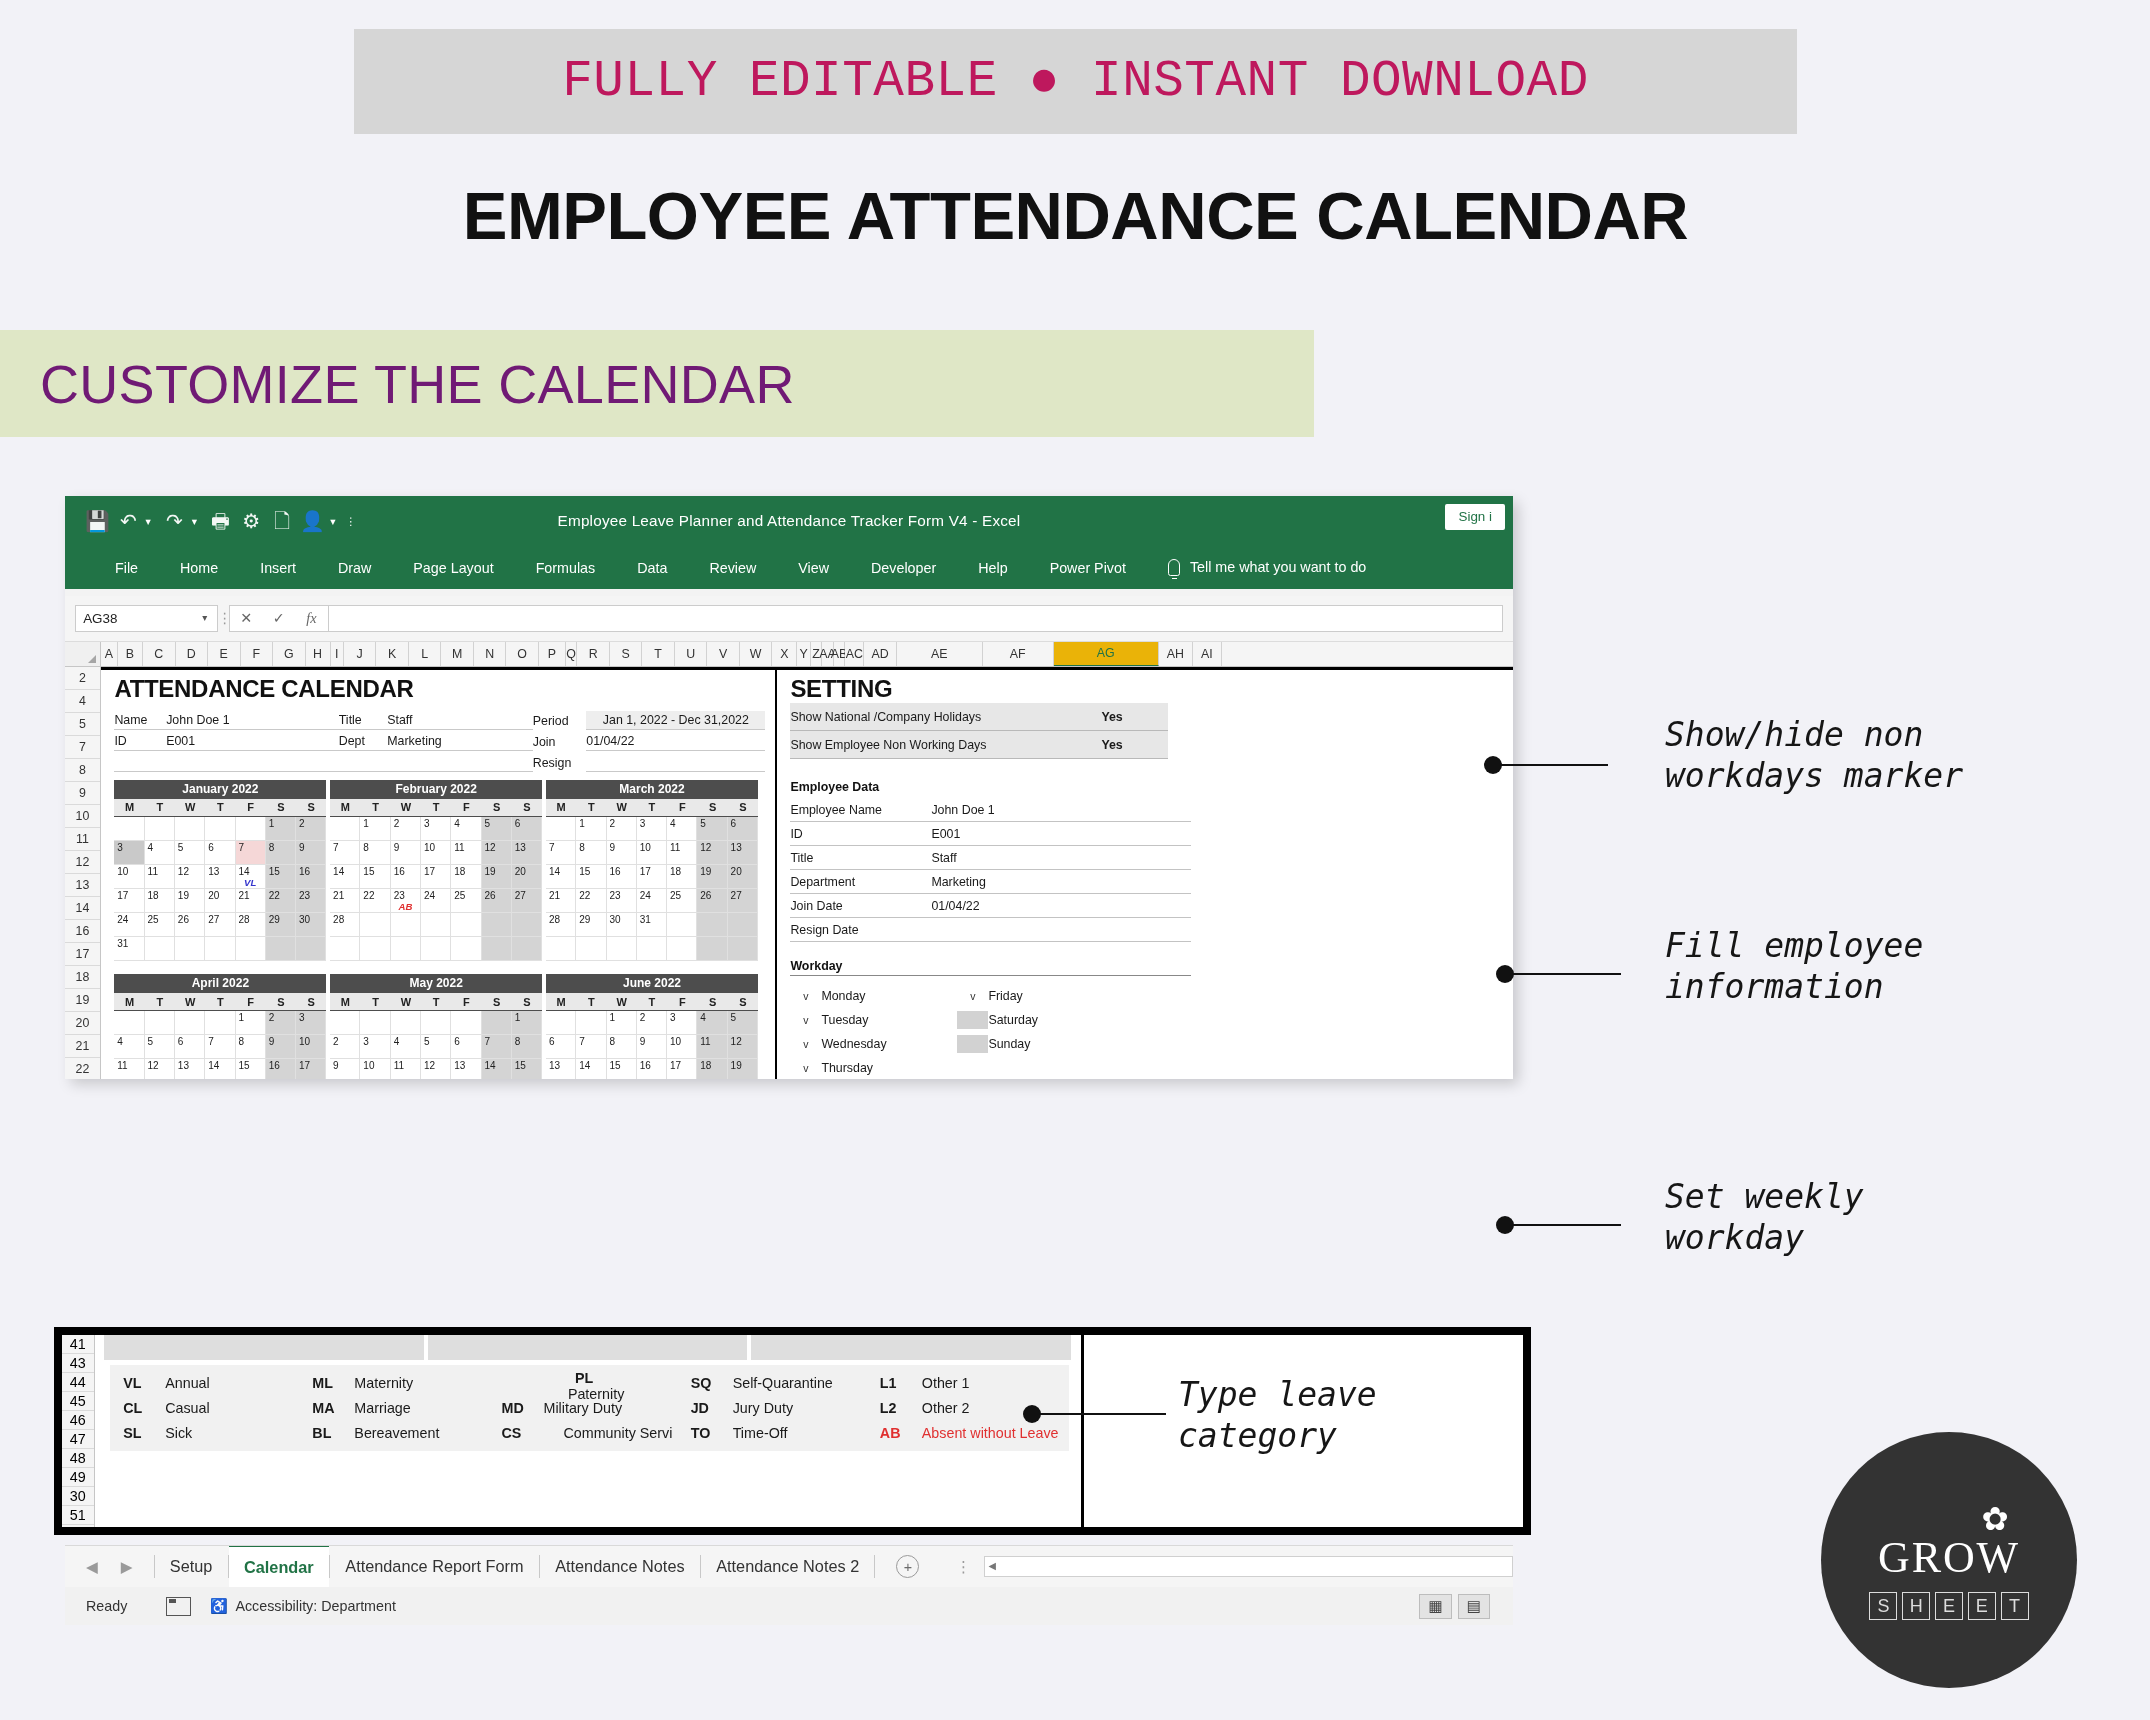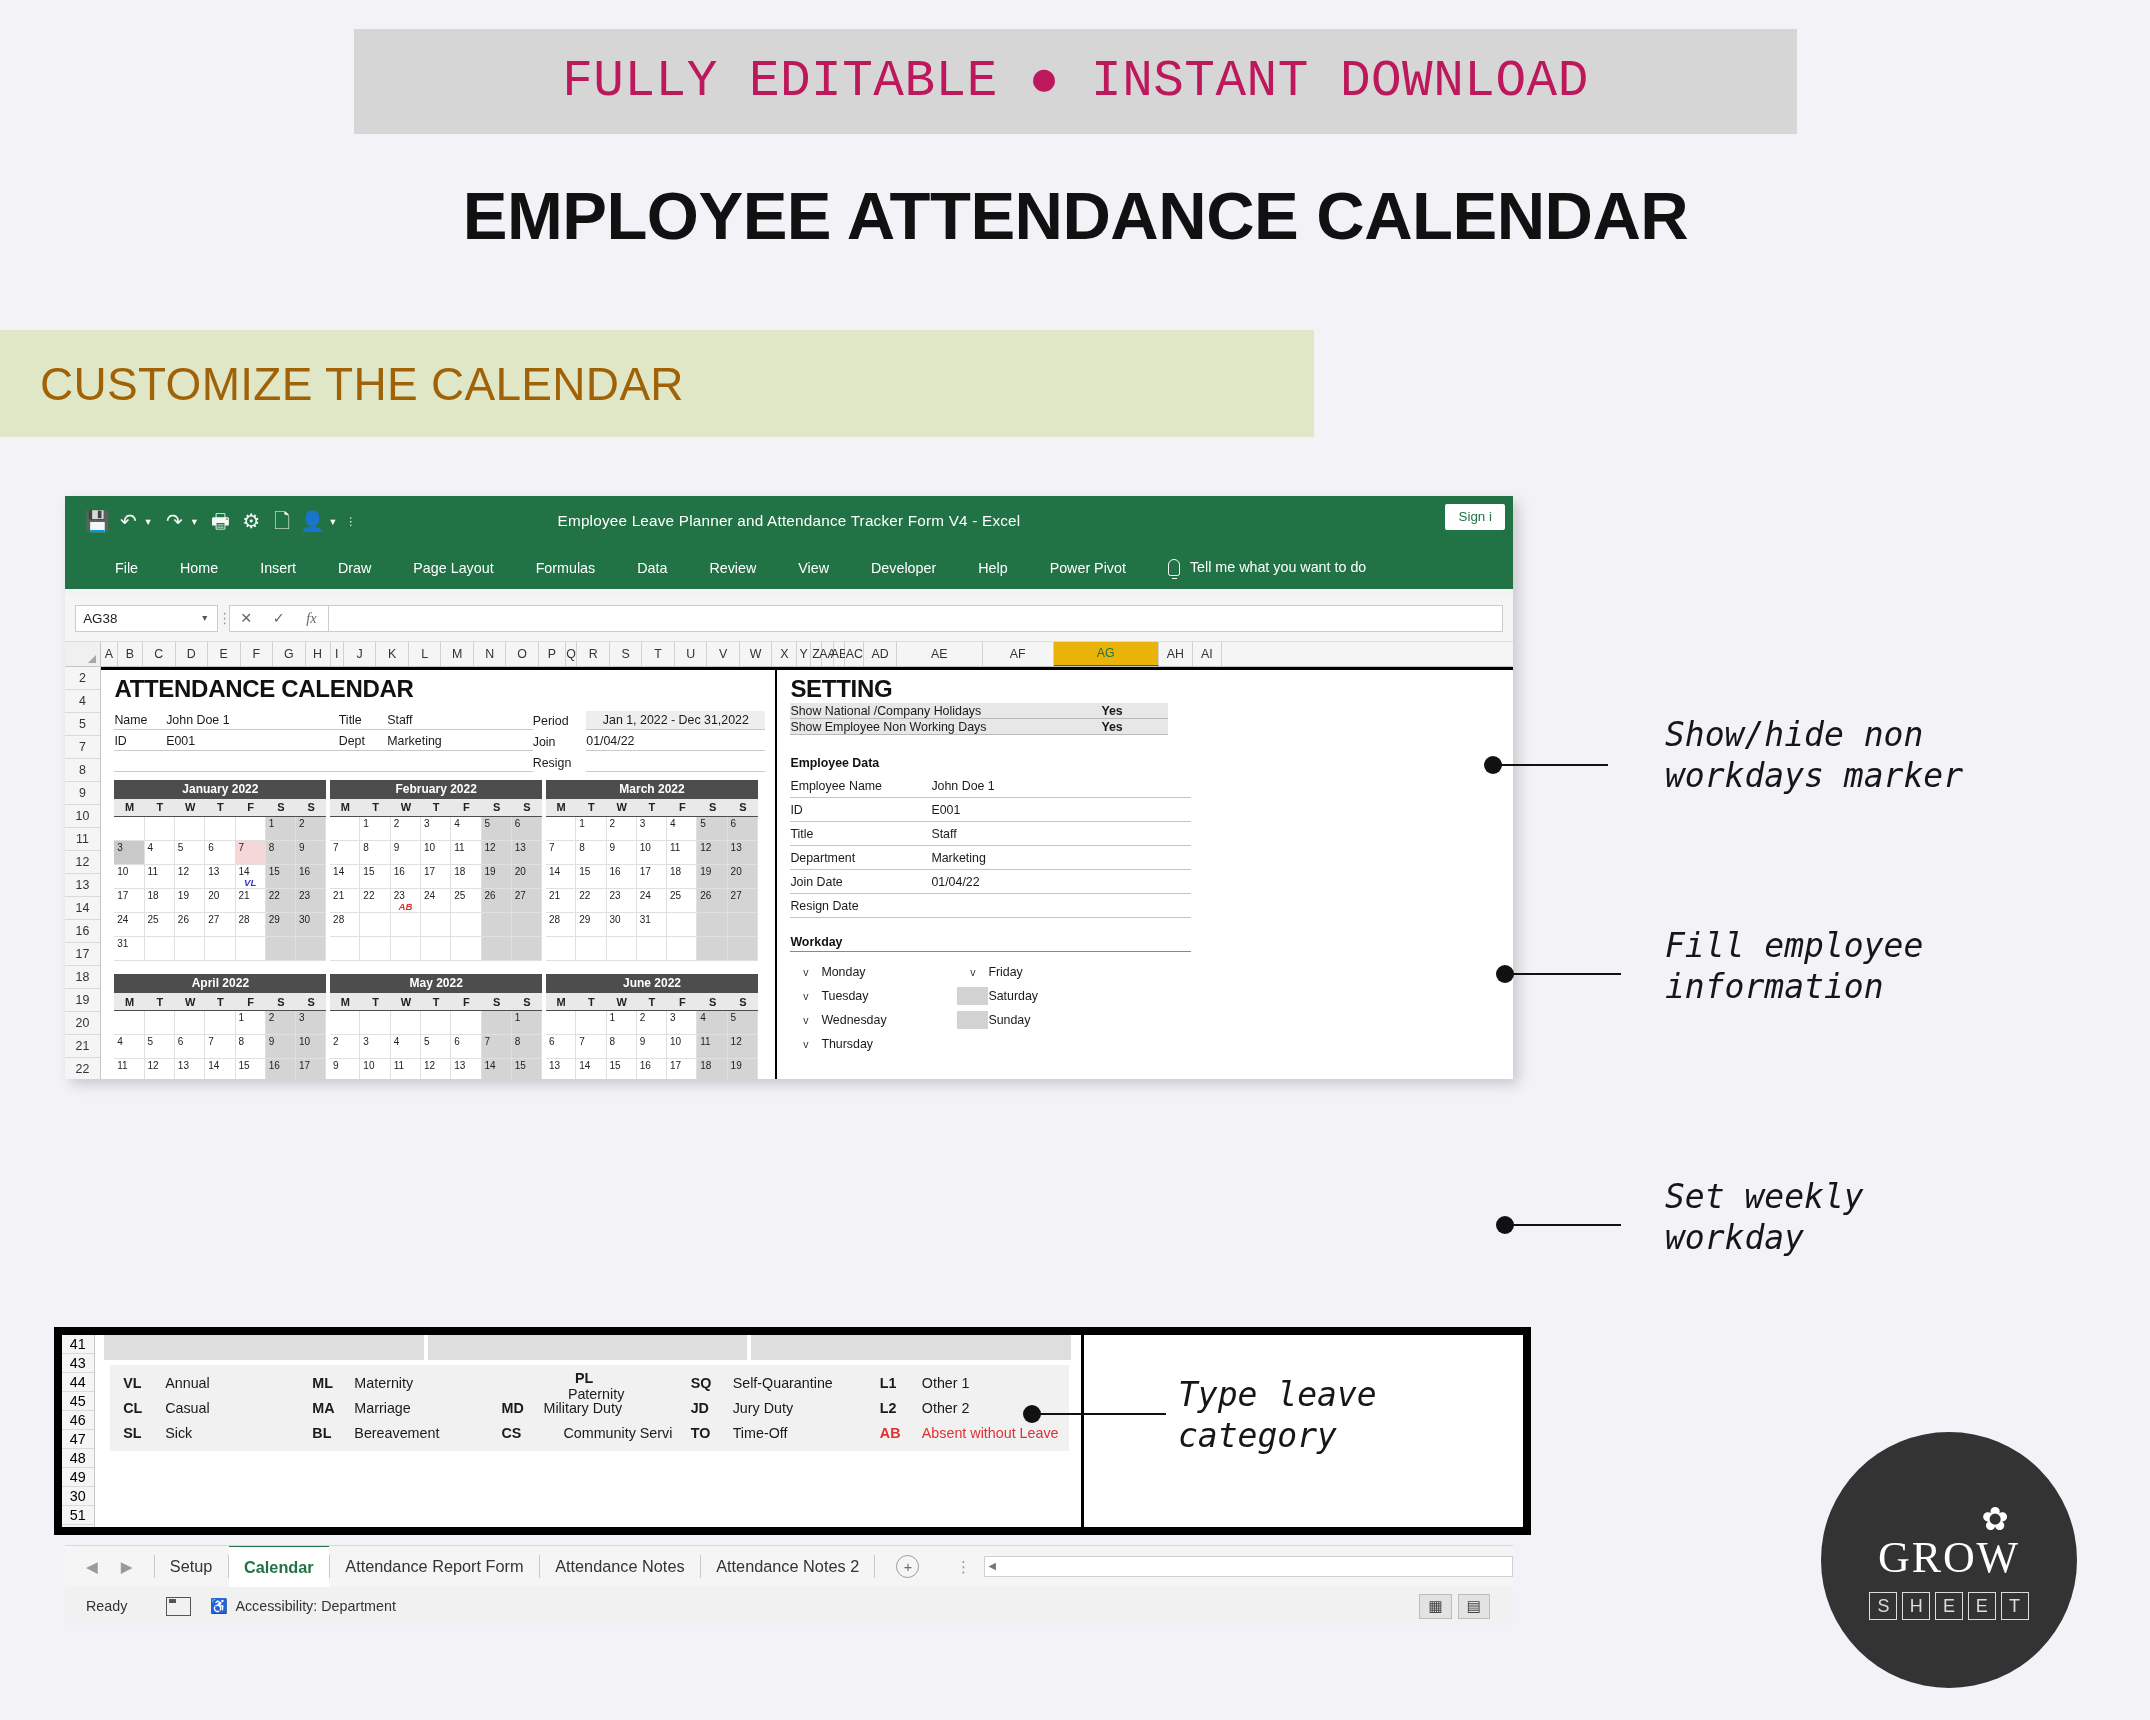--- a/index.html
+++ b/index.html
@@ -26,21 +26,21 @@
   .main-title {
     position: absolute; left: 0; top: 177px; width: 2151px;
     text-align: center; font-size: 67px; font-weight: bold;
     letter-spacing: -0.5px; color: #111;
   }
   .subbar {
     position: absolute; left: 0; top: 330px; width: 1314px; height: 107px;
     background: #dfe7c6; display: flex; align-items: center;
   }
   .subbar-text {
-    margin-left: 40px; font-size: 46px; color: #a16207; letter-spacing: 0.3px;
+    margin-left: 40px; font-size: 54px; color: #701a75; letter-spacing: 0.3px;
   }
 
   
   .excel {
     position: absolute; left: 65px; top: 496px;
     width: 1448px; height: 583px;
     background: #fff;
     box-shadow: 5.7px 5.7px 13.4px rgba(0,0,0,.18);
     overflow: hidden;
     filter: blur(0.3px);
@@ -178,21 +178,21 @@
   .cell .code {
     position: absolute; bottom: 0px; left: 50%; transform: translateX(-50%);
     font-size: 9.6px; font-weight: bold; font-style: italic;
   }
   .code.vl { color: #3333cc; }
   .code.ab { color: #e03030; }
 
   
   .set-title { font-size: 24px; font-weight: bold; color: #111; letter-spacing: -0.3px; }
   .set-row {
-    display: flex; font-size: 12.4px; color: #1a1a1a; height: 16px;
+    display: flex; font-size: 12.4px; color: #1a1a1a; height: 28px;
     align-items: center; border-bottom: 1px solid #b9b9b9; background: #e7e7e7;
     width: 378px;
   }
   .set-row .k { flex: 1; }
   .set-row .v { width: 67px; font-weight: bold; }
   .sec-title { font-size: 12.4px; font-weight: bold; color: #111; margin-top: 21px; margin-bottom: 3.8px;}
   .data-row {
     display: flex; font-size: 12.4px; color: #1a1a1a; height: 24px;
     align-items: center; border-bottom: 1px solid #c3c3c3; width: 401px;
   }

